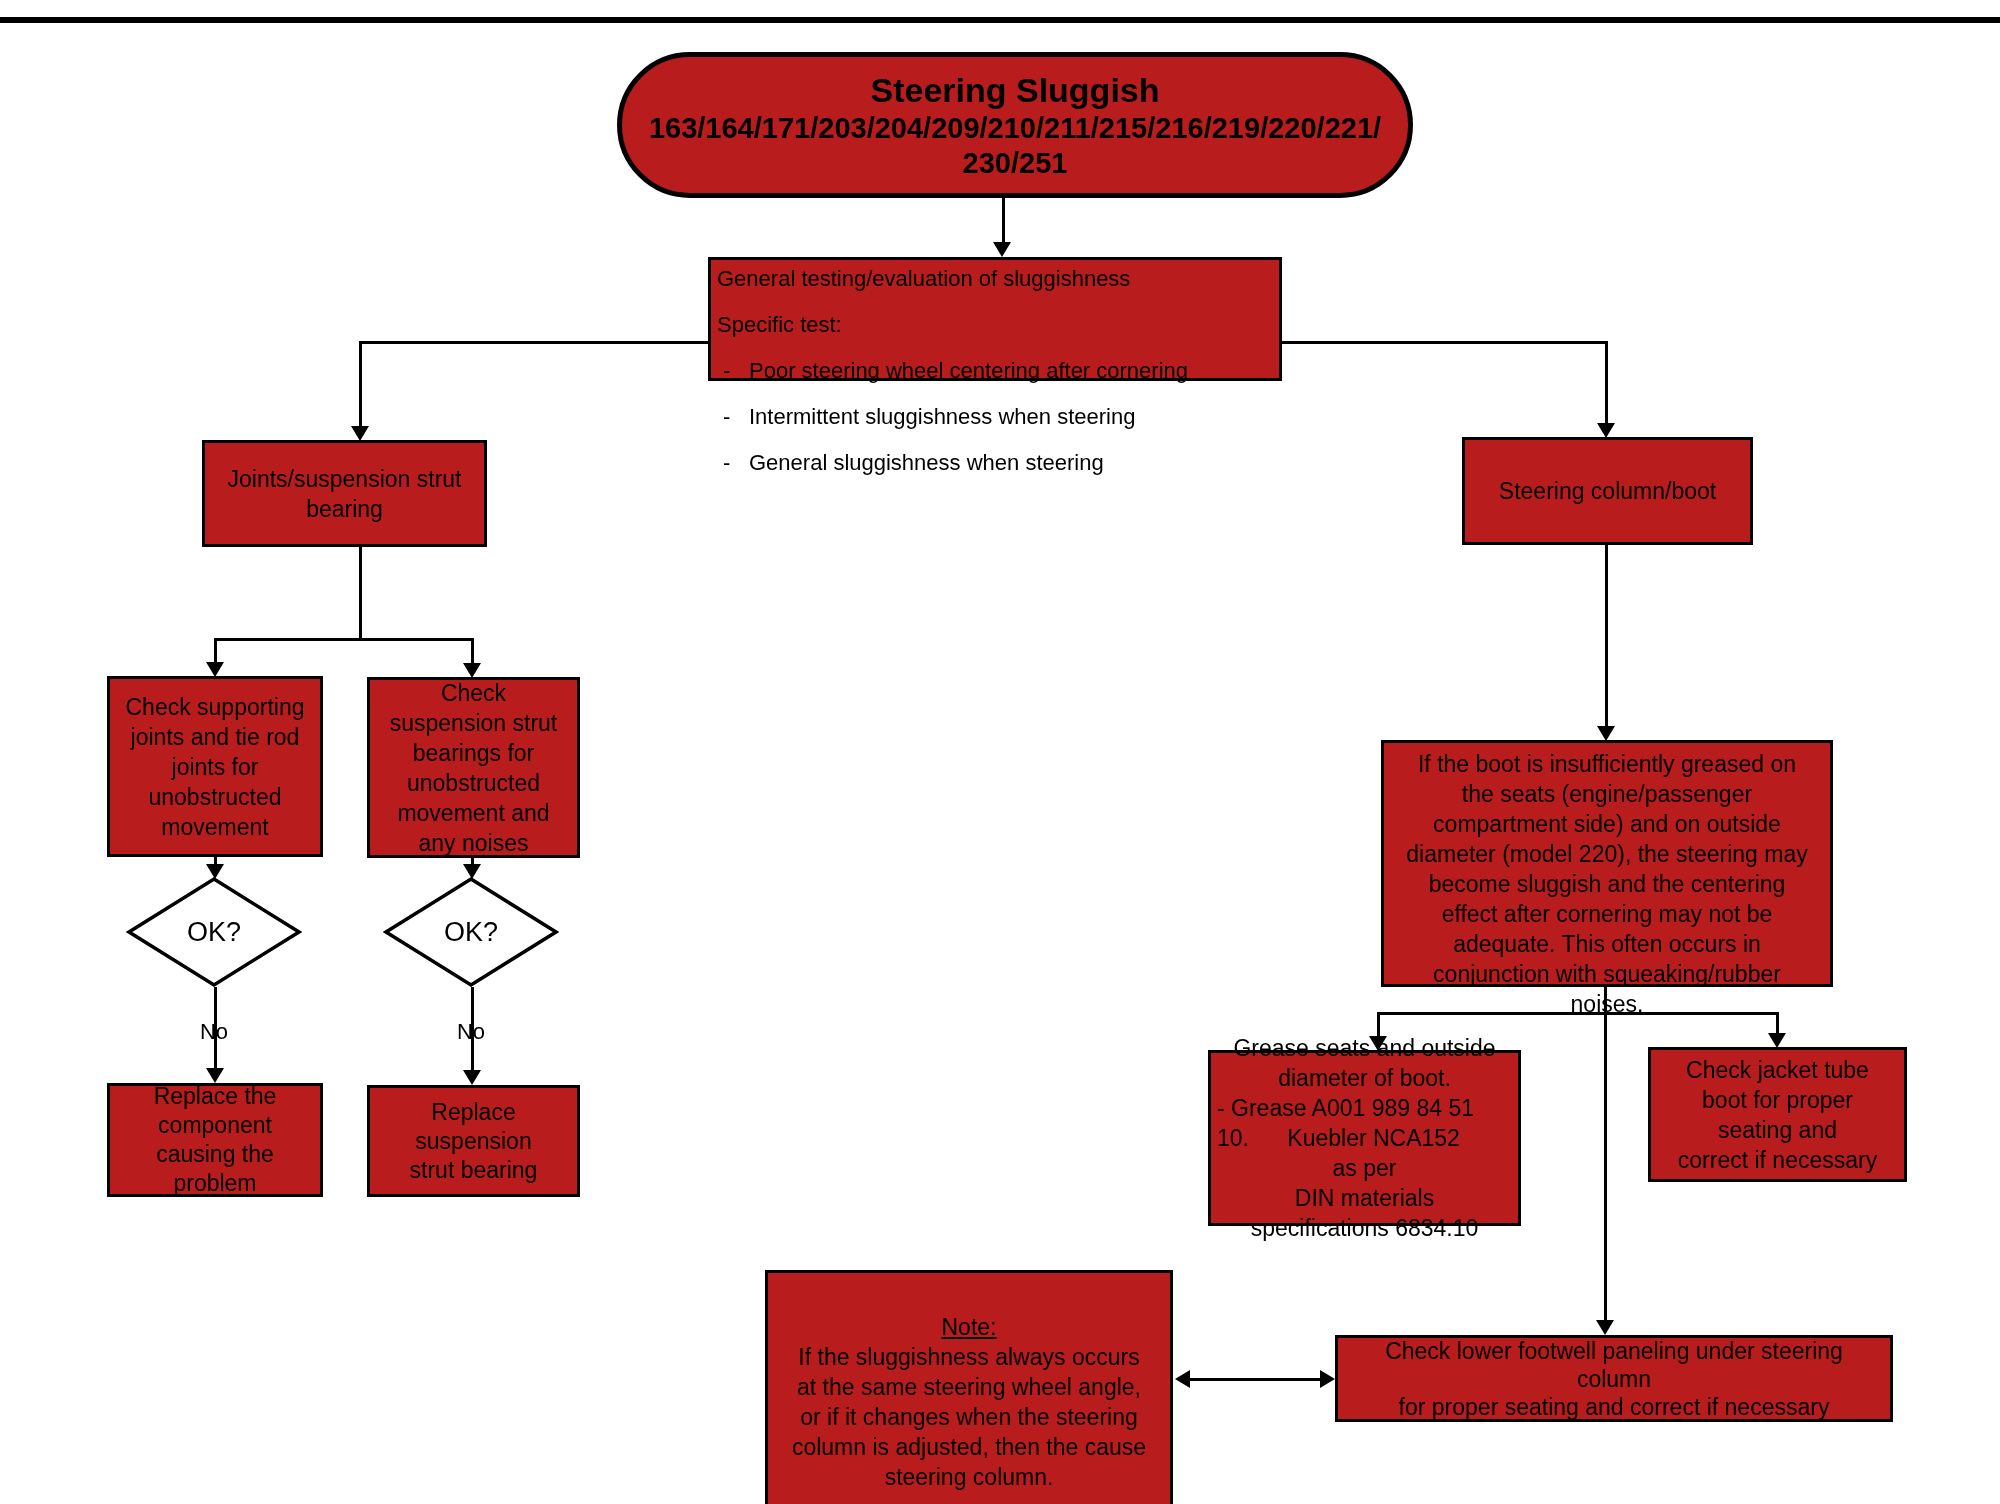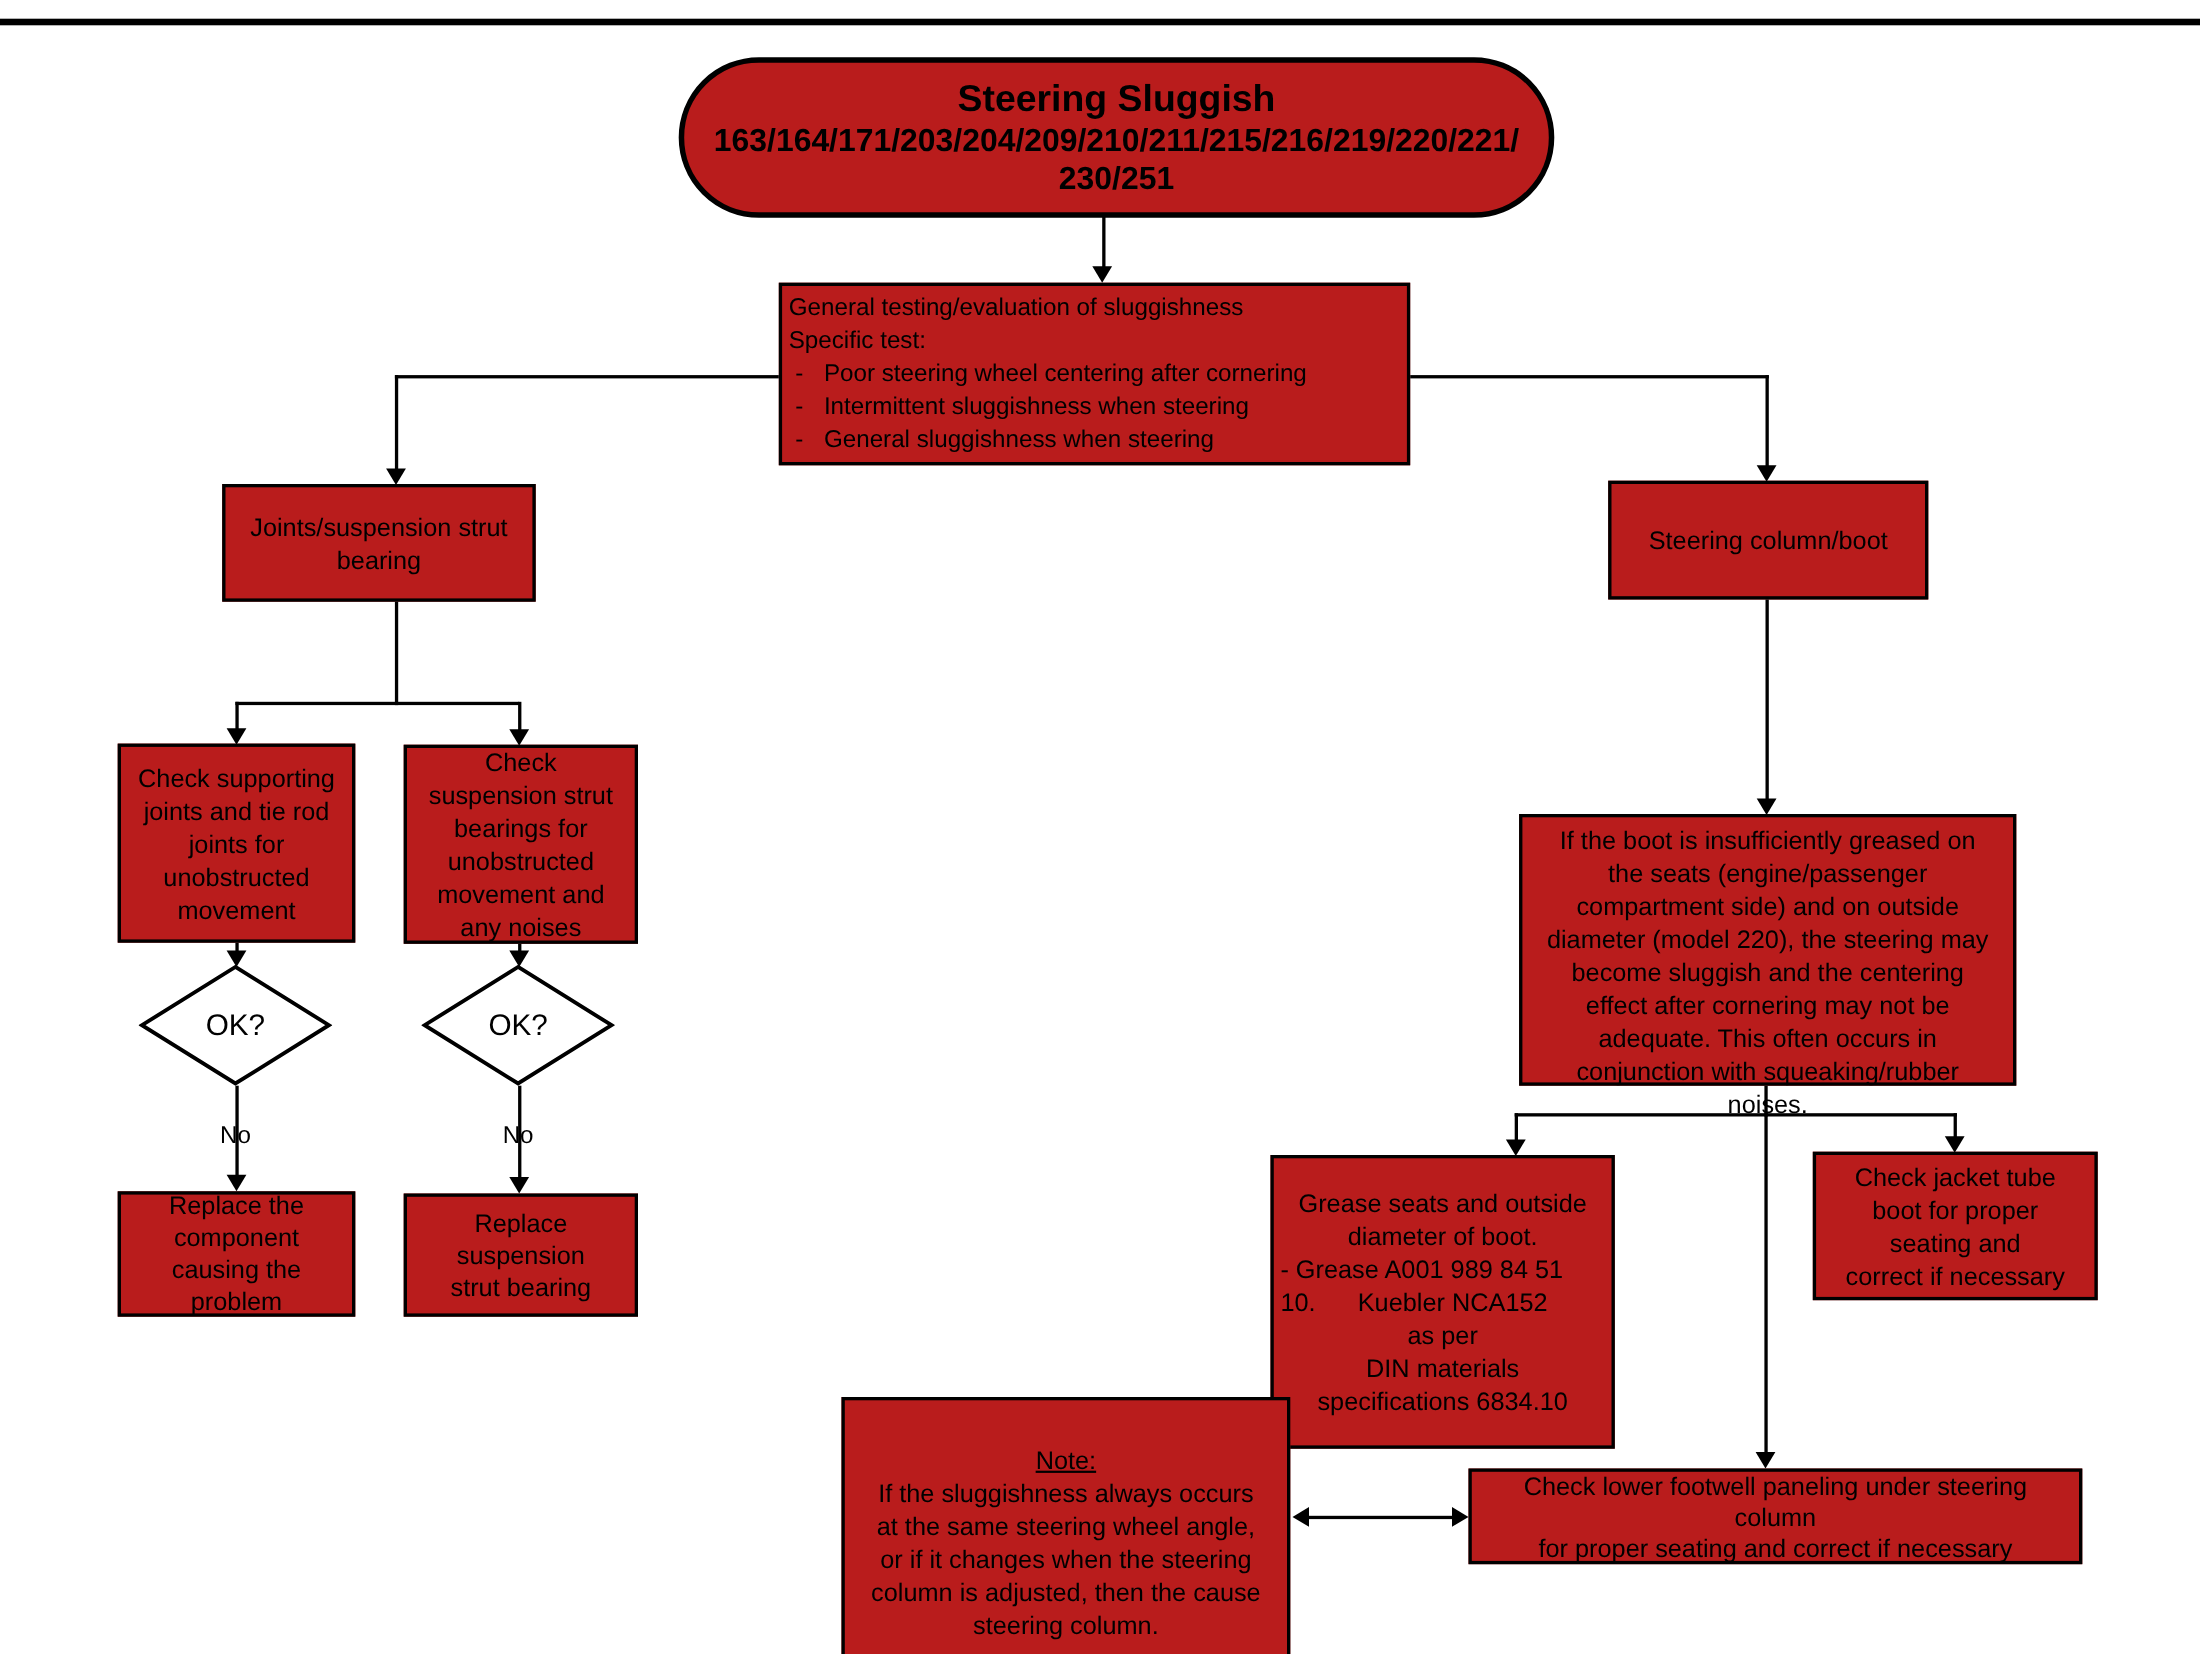--- a/index.html
+++ b/index.html
@@ -36,40 +36,41 @@
   }
   .node .lines { width: 100%; }
   #title-node {
     left: 617px; top: 52px; width: 796px; height: 146px;
     border-width: 5px; border-radius: 73px;
     font-weight: bold;
   }
   #title-node .t1 { font-size: 34px; line-height: 42px; }
   #title-node .t2 { font-size: 29px; line-height: 35px; }
   #general-node {
-    left: 708px; top: 257px; width: 574px; height: 166px;
+    left: 708px; top: 257px; width: 574px; height: 124px;
     align-items: flex-start; text-align: left;
     padding: 4px 6px;
     font-size: 22px; line-height: 30px;
     justify-content: flex-start;
+    gap: 16px;
   }
   .bullet-row { display: flex; }
   .bullet-row .dash { width: 32px; padding-left: 6px; box-sizing: border-box; }
   #joints-node        { left: 202px;  top: 440px;  width: 285px; height: 107px; }
   #steering-node      { left: 1462px; top: 437px;  width: 291px; height: 108px; }
   #check-supporting-node { left: 107px; top: 676px; width: 216px; height: 181px; }
   #check-strut-node      { left: 367px; top: 677px; width: 213px; height: 181px; }
   #replace-component-node{ left: 107px; top: 1083px; width: 216px; height: 114px; line-height: 29px; }
   #replace-strut-node    { left: 367px; top: 1085px; width: 213px; height: 112px; line-height: 29px; }
   #boot-info-node {
     left: 1381px; top: 740px; width: 452px; height: 247px;
     justify-content: flex-start; padding-top: 6px;
     overflow: visible;
   }
-  #grease-node  { left: 1155px; top: 1050px; width: 313px; height: 267px; }
+  #grease-node  { left: 1208px; top: 1050px; width: 313px; height: 176px; }
   #grease-node .lines div:nth-child(3),
   #grease-node .lines div:nth-child(4) { text-align: left; padding-left: 6px; }
   #jacket-node  { left: 1648px; top: 1047px; width: 259px; height: 135px; }
   #note-node    { left: 765px;  top: 1270px; width: 408px; height: 263px; }
   #note-node .note-heading { text-decoration: underline; }
   #footwell-node{ left: 1335px; top: 1335px; width: 558px; height: 87px; line-height: 28px; }
   
   .diamond { position: absolute; width: 176px; height: 112px; }
   .diamond svg { position: absolute; left: 0; top: 0; }
   .diamond .dlabel {

